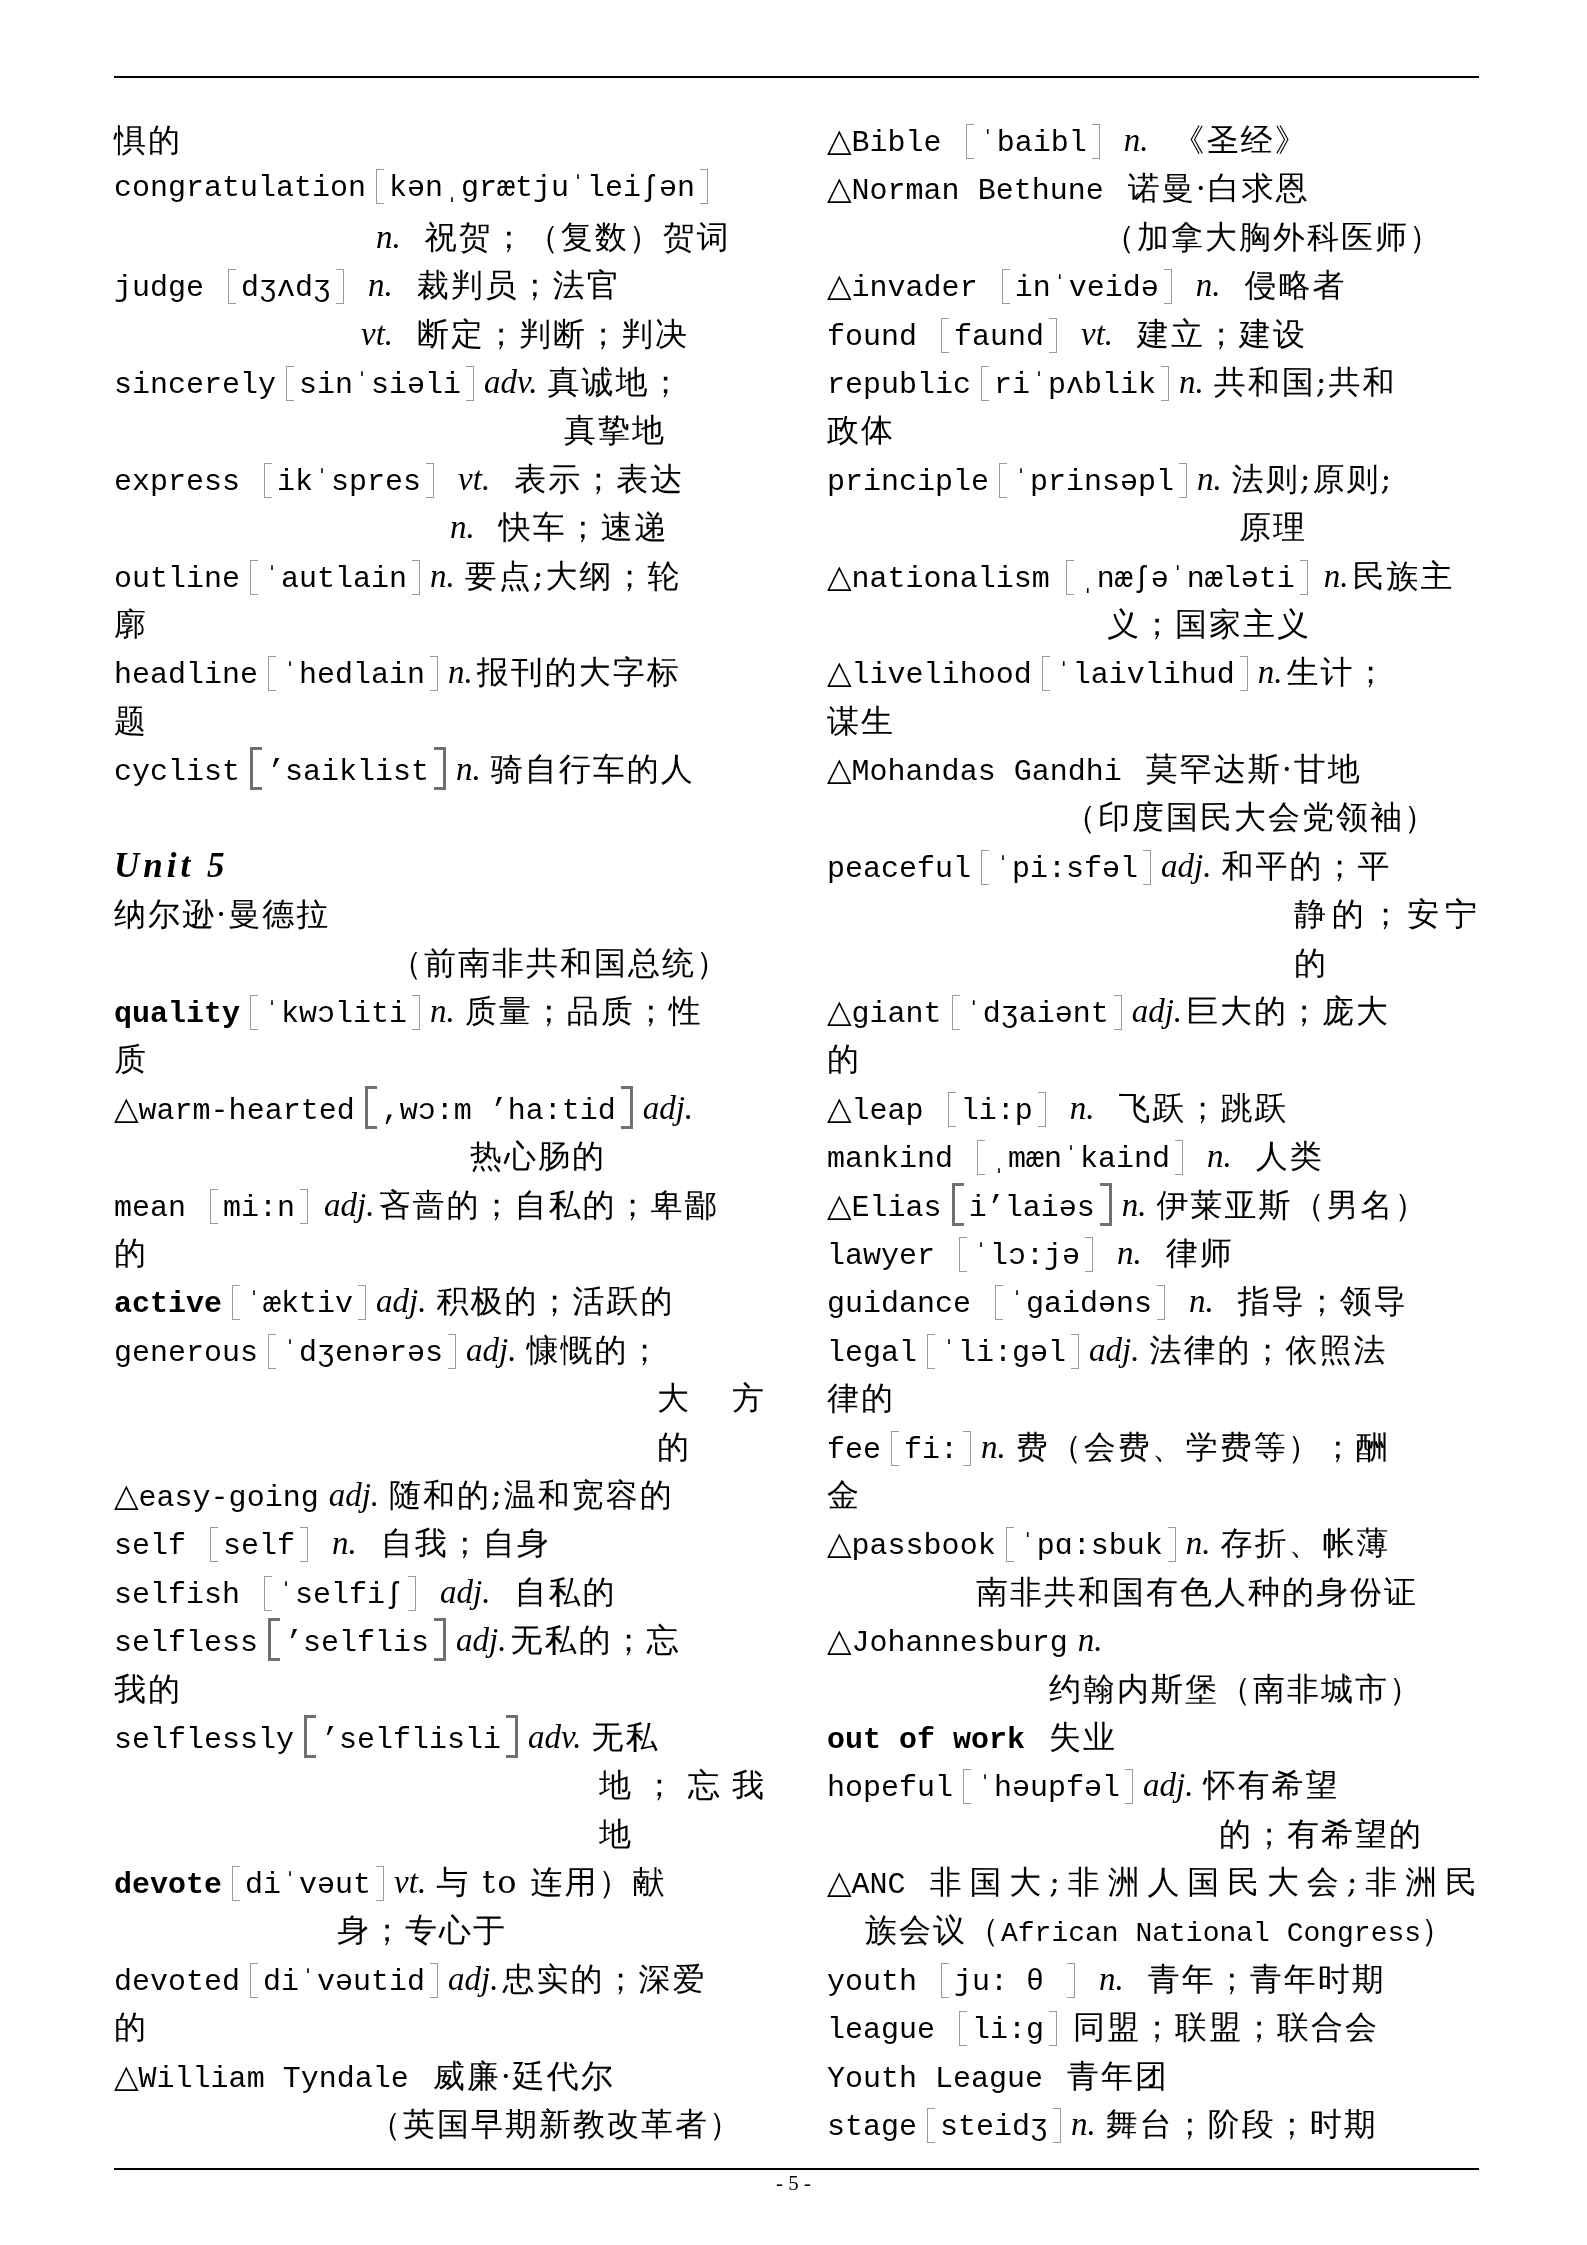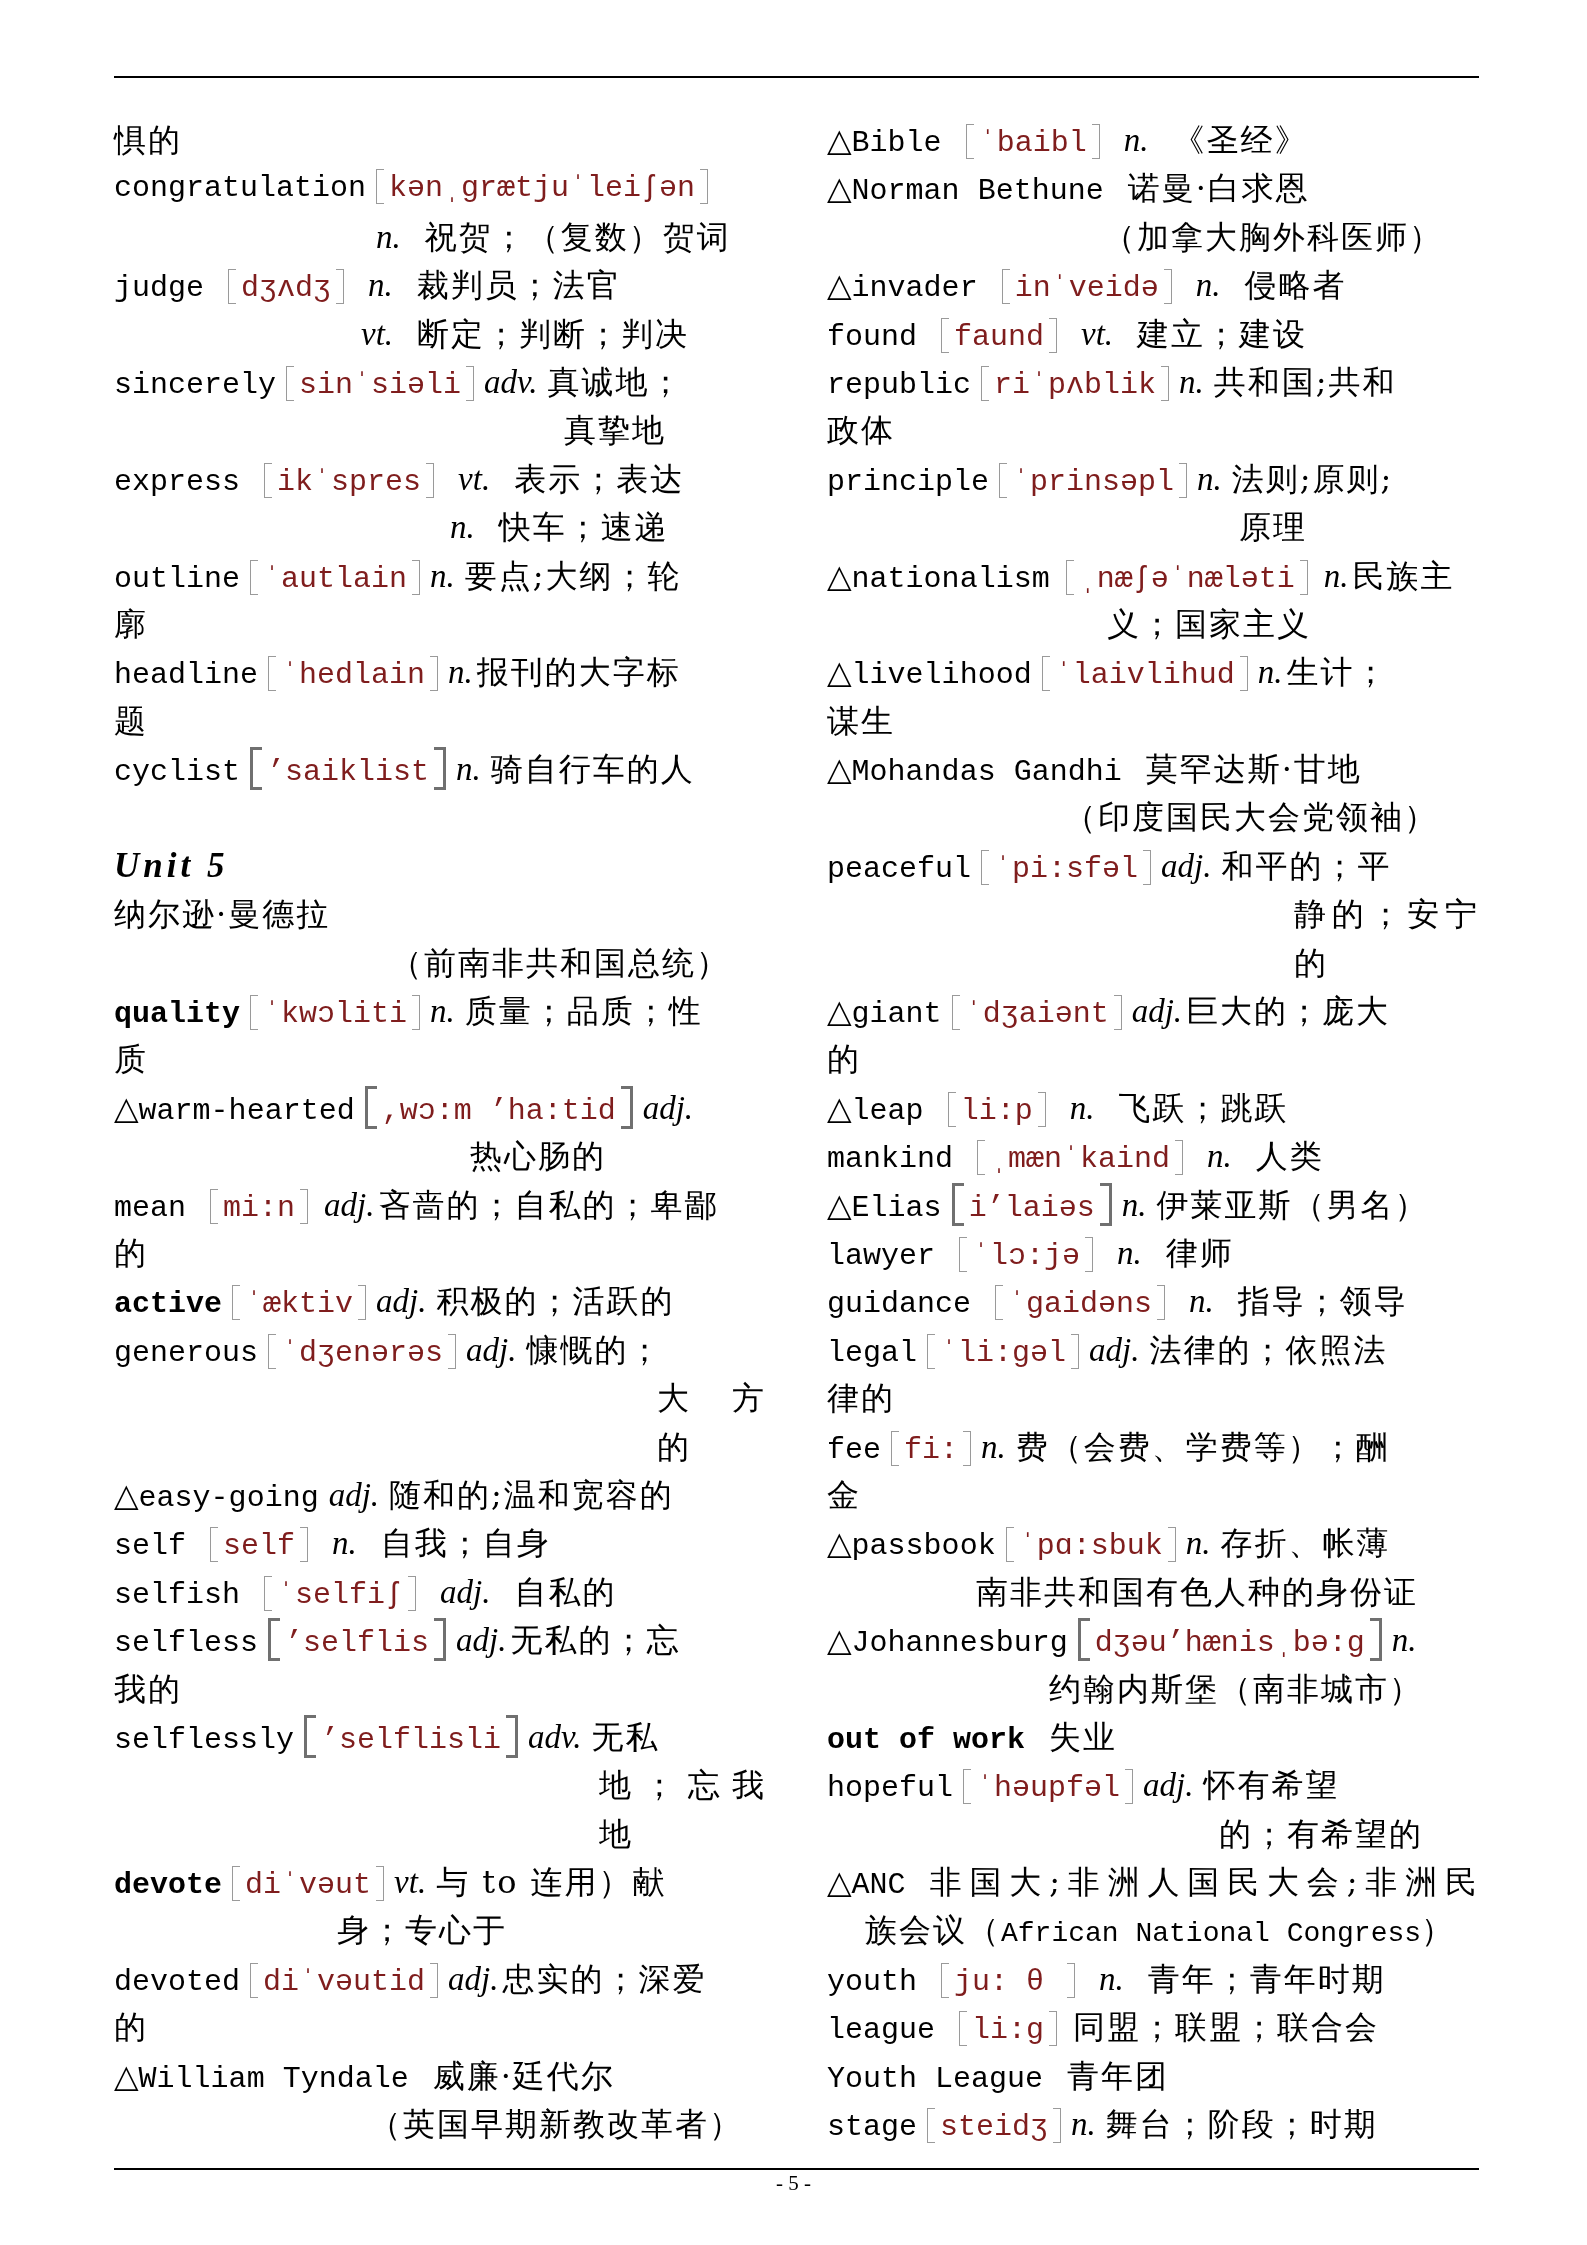--- a/index.html
+++ b/index.html
@@ -13,21 +13,21 @@
     .col-right{left:827px;}
     .line{display:flex;align-items:baseline;height:48.4px;line-height:48.4px;white-space:nowrap;}
     .line.j{justify-content:flex-start;}
     .line > * + *{margin-left:24px;}
     .line.j > * + *{margin-left:10px;}
     .line > .t{margin-left:16px;}
     .hw{display:inline;}
     .tri{font-family:"DejaVu Sans",sans-serif;font-size:32px;}
     .w{font-family:"Liberation Mono","DejaVu Sans Mono",monospace;font-size:30px;}
     .b{font-weight:bold;}
-    .ph{font-family:"Liberation Mono","DejaVu Sans Mono",monospace;font-size:30px;color:#7f1d1d;}
+    .ph{font-family:"Liberation Mono","DejaVu Sans Mono",monospace;font-size:30px;color:#000000;}
     .ph::before,.ph::after{content:"";display:inline-block;width:7px;height:33px;border:1.5px solid #9a9a9a;vertical-align:-8px;}
     .ph::before{border-right:0;margin-right:5px;}
     .ph::after{border-left:0;margin-left:5px;}
     .ph.bb::before,.ph.bb::after{border-width:3px;border-color:#707070;width:9px;height:37px;vertical-align:-10px;}
     .ph.bb::before{border-right:0;}
     .ph.bb::after{border-left:0;}
     .pos{font-family:"Liberation Serif",serif;font-style:italic;font-size:33px;}
     .cn{font-family:"DejaVu Serif",serif;font-size:32px;letter-spacing:2px;}
     .en{font-family:"Liberation Mono","DejaVu Sans Mono",monospace;font-size:28px;}
     .grp > .cn{margin-left:4px;}
@@ -359,21 +359,20 @@
       <span class="hw"><span class="tri">△</span><span class="w">passbook</span></span>
       <span class="ph">ˈpɑ:sbuk</span>
       <span class="pos">n.</span>
       <span class="cn">存折、帐薄</span>
     </div>
   <div class="line" style="padding-left:149px">
       <span class="cn">南非共和国有色人种的身份证</span>
     </div>
   <div class="line j">
       <span class="hw"><span class="tri">△</span><span class="w">Johannesburg</span></span>
-      <span class="ph bb">dʒəu’hænisˌbə:g</span>
       <span class="pos">n.</span>
     </div>
   <div class="line" style="padding-left:222px">
       <span class="cn">约翰内斯堡（南非城市）</span>
     </div>
   <div class="line">
       <span class="w b">out of work</span>
       <span class="cn">失业</span>
     </div>
   <div class="line j">

